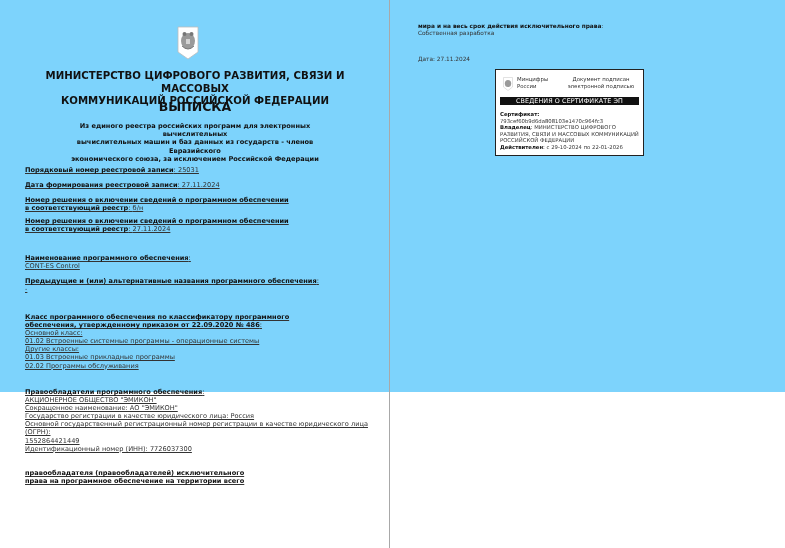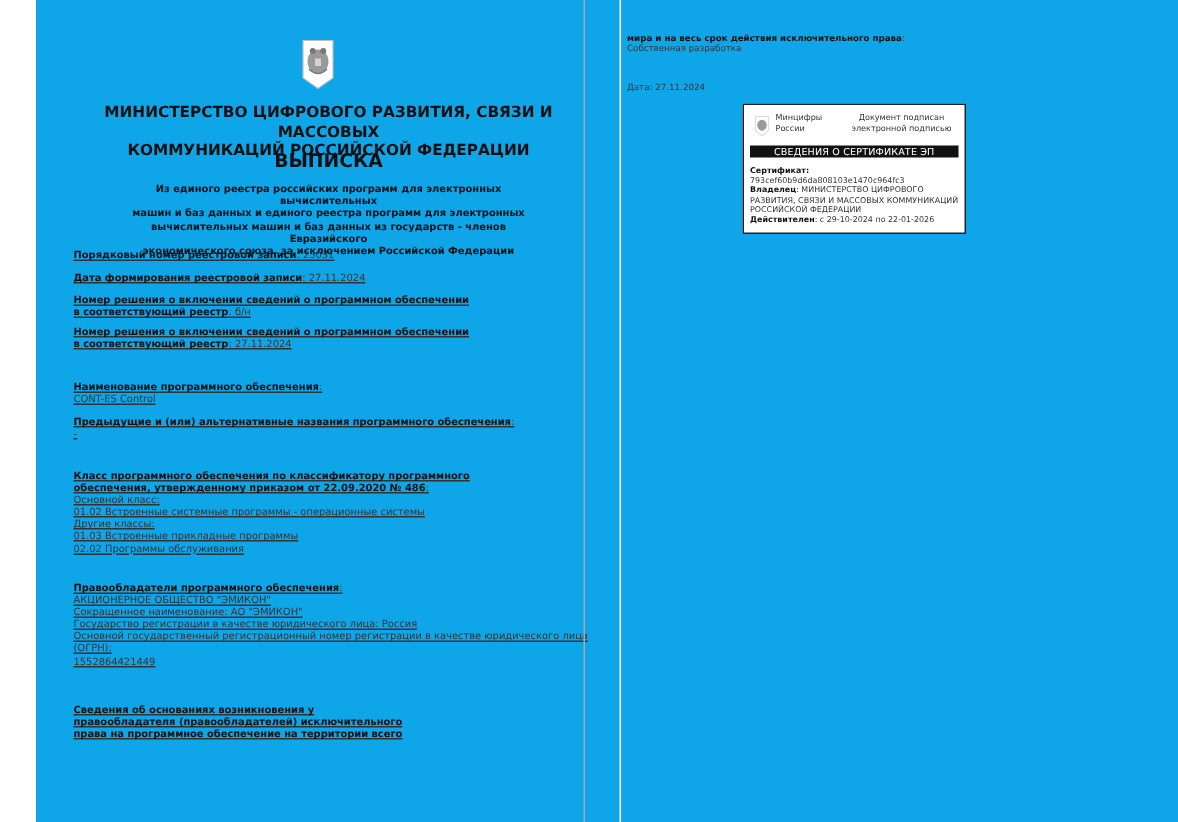--- a/index.html
+++ b/index.html
@@ -1,21 +1,21 @@
 <!DOCTYPE html>
 <html><head>
 <meta charset="utf-8">
 <style>
   html, body { margin: 0; padding: 0; }
   body {
     width: 785px; height: 548px; overflow: hidden; background: #ffffff;
     font-family: "DejaVu Sans", sans-serif; color: #222;
     position: relative;
   }
-  .page { position: absolute; top: 0; height: 548px; background: #0ea5e9; margin-left: 24px; }
+  .page { position: absolute; top: 0; height: 392px; background: #7dd3fc; }
   .page-left { left: 0; width: 389px; }
   .divider { position: absolute; left: 389px; top: 0; width: 1px; height: 548px; background: #a8a8a8; }
   .page-right { left: 390px; width: 395px; }
 
   .emblem { position: absolute; left: 177px; top: 26px; width: 22px; height: 34px; }
   .ministry {
     position: absolute; left: 20px; width: 350px; top: 70px;
     text-align: center; font-weight: bold; font-size: 10.2px; line-height: 12.5px; color: #111;
   }
   .doc-title {
@@ -64,21 +64,20 @@
 
   <div class="ministry">
     <span class="line">МИНИСТЕРСТВО ЦИФРОВОГО РАЗВИТИЯ, СВЯЗИ И МАССОВЫХ</span>
     <span class="line">КОММУНИКАЦИЙ РОССИЙСКОЙ ФЕДЕРАЦИИ</span>
   </div>
 
   <div class="doc-title">ВЫПИСКА</div>
 
   <div class="subtitle">
     <span class="line">Из единого реестра российских программ для электронных вычислительных</span>
-    <span class="line">машин и баз данных и единого реестра программ для электронных</span>
     <span class="line">вычислительных машин и баз данных из государств - членов Евразийского</span>
     <span class="line">экономического союза, за исключением Российской Федерации</span>
   </div>
 
   <div class="field" style="top:166px">
     <span class="lbl">Порядковый номер реестровой записи</span>: <span>25031</span>
   </div>
 
   <div class="field" style="top:181px">
     <span class="lbl">Дата формирования реестровой записи</span>: <span>27.11.2024</span>
@@ -114,24 +113,24 @@
     <span class="line">02.02 Программы обслуживания</span>
   </div>
 
   <div class="field" style="top:388px; width:360px">
     <span class="lbl">Правообладатели программного обеспечения</span>:
     <span class="line">АКЦИОНЕРНОЕ ОБЩЕСТВО "ЭМИКОН"</span>
     <span class="line">Сокращенное наименование: АО "ЭМИКОН"</span>
     <span class="line">Государство регистрации в качестве юридического лица: Россия</span>
     <span class="line">Основной государственный регистрационный номер регистрации в качестве юридического лица (ОГРН):</span>
     <span class="line">1552864421449</span>
+    <span class="line">Идентификационный номер (ИНН): 7726037300</span>
   </div>
 
   <div class="field" style="top:469px">
-    <span class="line lbl">Сведения об основаниях возникновения у</span>
     <span class="line lbl">правообладателя (правообладателей) исключительного</span>
     <span class="line lbl">права на программное обеспечение на территории всего</span>
   </div>
 </div>
 
 <div class="divider"></div>
 
 <div class="page page-right"></div>
 
 <div class="r-text" style="top:23px">

